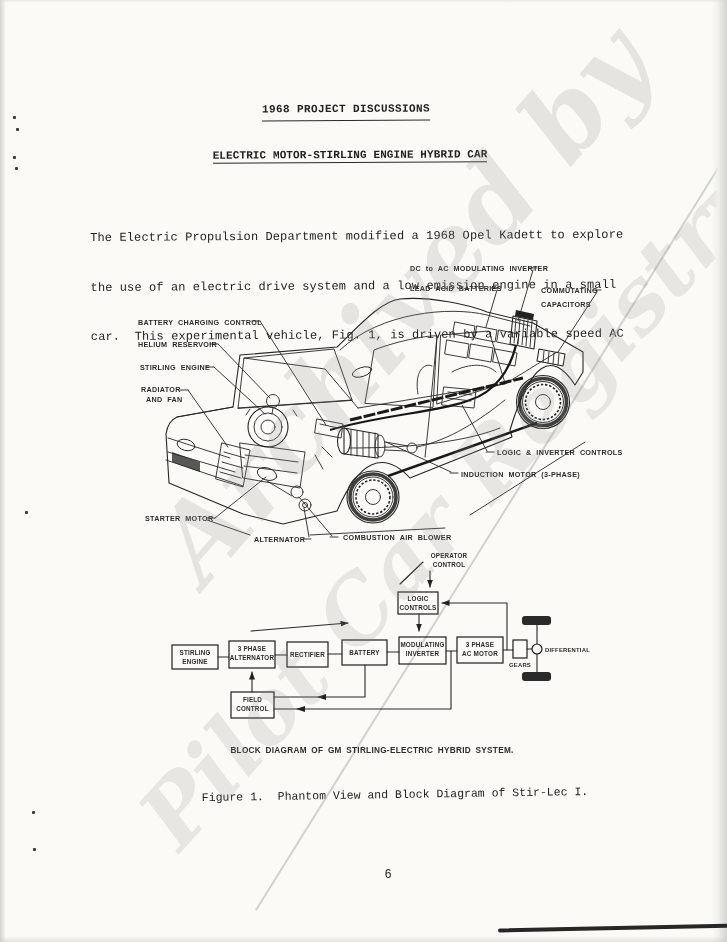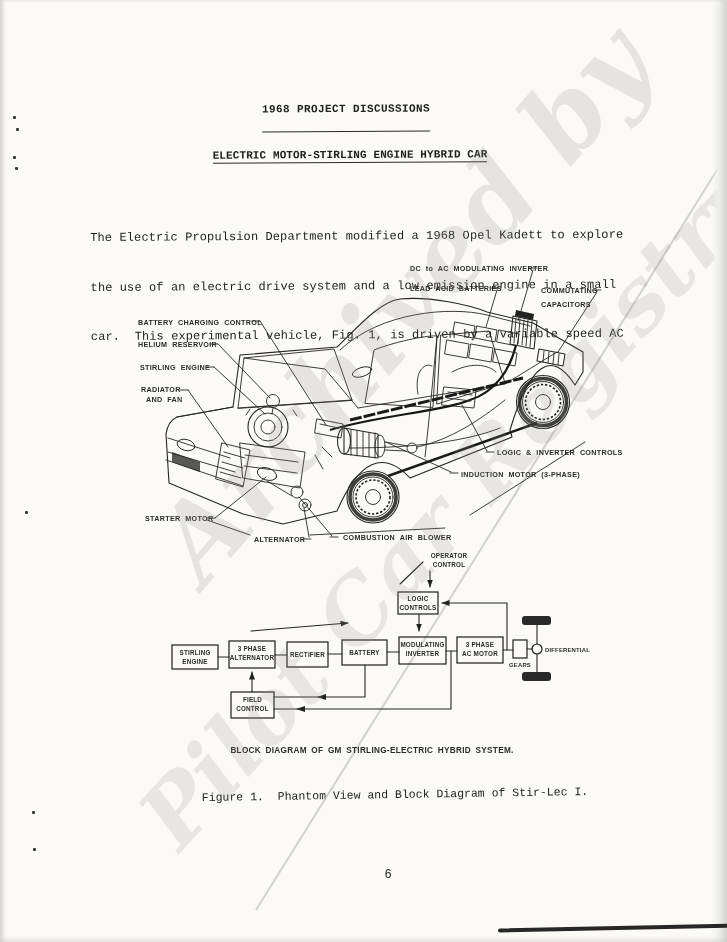--- a/index.html
+++ b/index.html
@@ -4,21 +4,21 @@
 <style>
   html,body{margin:0;padding:0;background:#8a8a8a;}
   .page{
     position:relative;width:727px;height:942px;margin:0 auto;
     background:#fbfaf7;overflow:hidden;
     font-family:"Liberation Mono",monospace;color:#1f1f1f;
   }
   
   .tw{position:absolute;white-space:pre;color:#222;}
   .title-row{left:200px;top:103px;width:292px;text-align:center;font-size:11px;font-weight:bold;letter-spacing:.4px;transform:rotate(-.3deg);}
-  .title-row .ul{border-bottom:1.5px solid #2a2a2a;padding-bottom:16px;}
+  .title-row .ul{border-bottom:1.5px solid #2a2a2a;padding-bottom:5px;}
   .subtitle-row{left:200px;top:149px;width:300px;text-align:center;font-size:11px;font-weight:bold;letter-spacing:.1px;transform:rotate(-.3deg);}
   .subtitle-row .ul{border-bottom:1.5px solid #2a2a2a;padding-bottom:1px;}
   .para{left:90px;top:197px;font-size:12px;line-height:16.5px;letter-spacing:.1px;transform:rotate(-.35deg);transform-origin:0 0;}
   .figcap{left:150px;top:788px;width:490px;text-align:center;font-size:11.5px;font-weight:500;transform:rotate(-.9deg);}
   .pagenum{left:60px;top:868px;width:656px;text-align:center;font-size:12px;}
   
   .wm{position:absolute;font-family:"DejaVu Serif",serif;font-style:italic;font-weight:bold;
       color:#8f8f8c;white-space:nowrap;pointer-events:none;z-index:6;}
   .wm1{font-size:105px;left:130px;top:523px;opacity:.20;transform:rotate(-49deg);transform-origin:0 0;}
   .wm2{font-size:88px;left:118px;top:798px;opacity:.18;transform:rotate(-48deg);transform-origin:0 0;}

